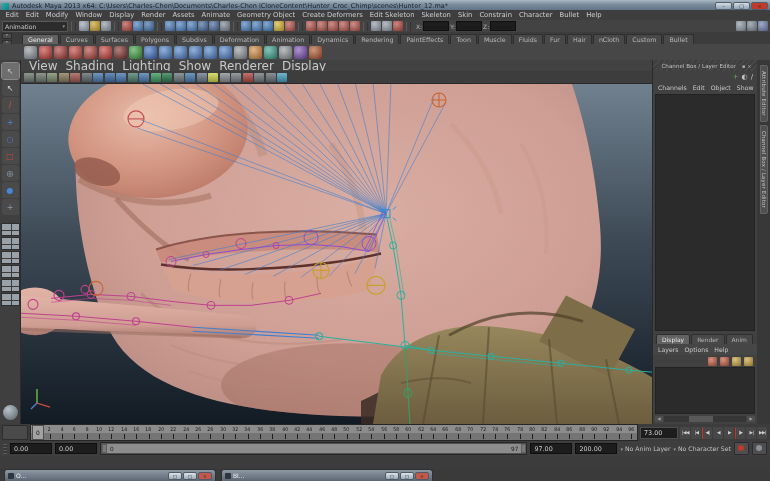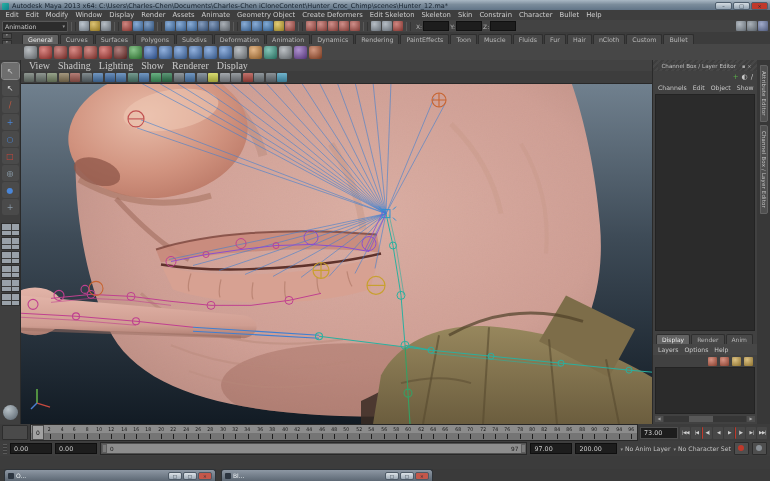--- a/index.html
+++ b/index.html
@@ -39,21 +39,21 @@
   .toolbox{width:21px;background:#3f3f3f;border-right:1px solid #2b2b2b;display:flex;flex-direction:column;align-items:center;gap:1px;padding-top:3px;box-sizing:border-box;}
   .tool-icon{width:17px;height:16px;border-radius:2px;background:#4a4a4a;display:flex;align-items:center;justify-content:center;font-size:8px;color:var(--ic,#c5c5c5);flex:none;}
   .tool-icon.active{background:#6e6e6e;outline:1px solid #8a8a8a;}
   .toolbox .gap{height:6px;flex:none;}
   .lay{width:17px;height:11px;flex:none;border:1px solid #2e2e2e;background-color:#99a1a9;background-image:linear-gradient(#3c3c3c,#3c3c3c),linear-gradient(#3c3c3c,#3c3c3c);background-size:1px 100%,100% 1px;background-position:60% 0,0 55%;background-repeat:no-repeat;}
   .toolbox .push{flex:1;}
   .tb-extra{width:15px;height:15px;border-radius:50%;background:radial-gradient(circle at 35% 30%,#b8c2c8,#55606a);margin-bottom:4px;flex:none;}
   
   .viewport{flex:1;display:flex;flex-direction:column;background:#333;min-width:0;}
   .vp-menubar{height:11px;background:#424242;display:flex;align-items:center;padding-left:4px;flex:none;}
-  .vp-menu-item{font-size:10px;padding:0 4px;color:#c9c9c9;font-family:Liberation Serif, serif;}
+  .vp-menu-item{font-size:12px;padding:0 4px;color:#c9c9c9;}
   .vp-toolbar{height:12px;background:#3d3d3d;border-bottom:1px solid #292929;display:flex;align-items:center;gap:1.5px;padding-left:3px;flex:none;}
   .vp-ticon{width:10px;height:9px;border-radius:1px;background:linear-gradient(rgba(255,255,255,.22),rgba(0,0,0,.25)),var(--ic,#60666a);}
   .scene{flex:1;position:relative;min-height:0;}
   .scene svg{position:absolute;inset:0;width:100%;height:100%;}
   
   .rightpanel{width:105px;background:#414141;border-left:1px solid #2a2a2a;display:flex;flex-direction:column;box-sizing:border-box;}
   .cb-title{height:11px;display:flex;align-items:center;justify-content:center;gap:3px;font-size:5.6px;color:#c0c0c0;background:repeating-linear-gradient(135deg,#474747 0 2px,#3e3e3e 2px 4px);flex:none;}
   .cb-title .t{background:#414141;padding:0 3px;white-space:nowrap;}
   .cb-winbtn{font-size:5px;color:#aaa;}
   .cb-icons{height:11px;display:flex;justify-content:flex-end;align-items:center;gap:3px;padding-right:4px;flex:none;}

